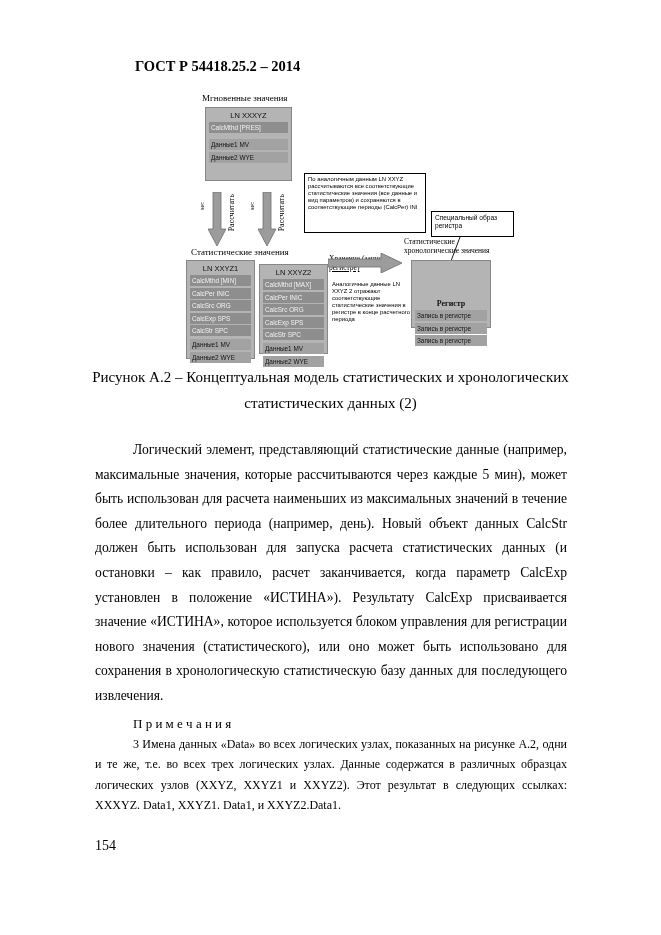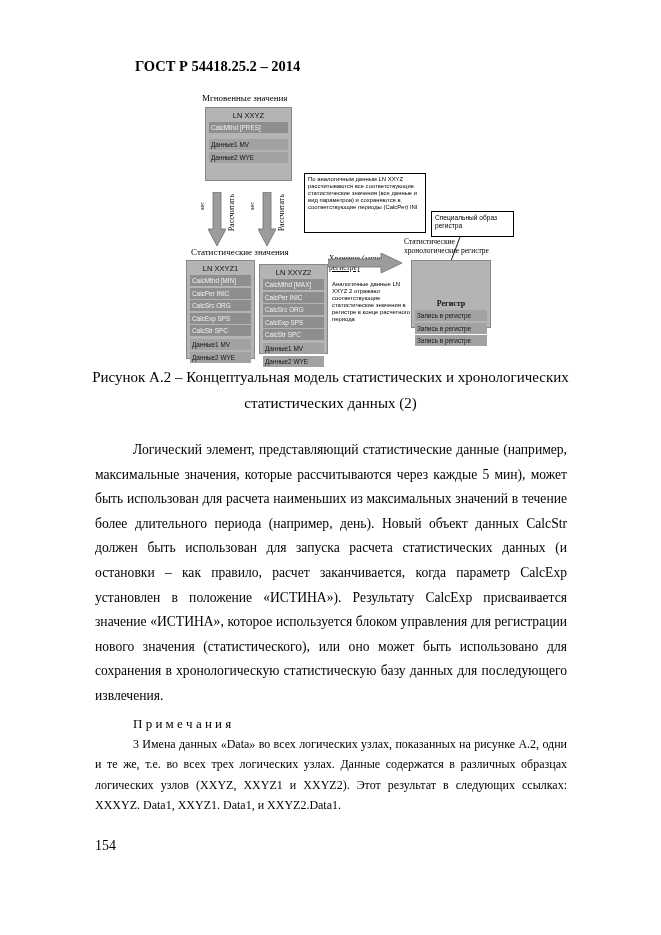--- a/index.html
+++ b/index.html
@@ -61,21 +61,21 @@
 </head>
 <body>
 
 <div class="page">
 
   <div class="header">ГОСТ Р 54418.25.2 – 2014</div>
 
   <div class="fig-label" style="left:202px; top:93px;">Мгновенные значения</div>
 
   <div class="lnbox" style="left:205px; top:107px; width:87px; height:74px;">
-    <div class="title">LN XXYZ</div>
+    <div class="title">LN XXXYZ</div>
     <div class="band">CalcMthd [PRES]</div>
     <div class="band light gap">Данные1 MV</div>
     <div class="band light">Данные2 WYE</div>
   </div>
 
   <div class="vtext small" style="left:198px; top:202px;">sec</div>
   <div class="svgwrap" style="left:208px; top:192px;">
     <svg width="18" height="54" viewBox="0 0 18 54">
       <polygon points="5,0 13,0 13,37 18,37 9,54 0,37 5,37" fill="#9c9c9c" stroke="#6f6f6f" stroke-width="0.8"></polygon>
     </svg>
@@ -99,21 +99,21 @@
     </svg>
   </div>
 
   <div class="fig-label" style="left:191px; top:247px;">Статистические значения</div>
   <div class="fig-label sm" style="left:329px; top:254px; width:72px;text-decoration:underline;">Хранение (запись в регистре)</div>
   <div class="svgwrap" style="left:328px; top:253px;">
     <svg width="74" height="20" viewBox="0 0 74 20">
       <polygon points="0,6 53,6 53,0 74,10 53,20 53,14 0,14" fill="#9c9c9c" stroke="#6f6f6f" stroke-width="0.8"></polygon>
     </svg>
   </div>
-  <div class="fig-label sm" style="left:404px; top:237px; width:96px;">Статистические хронологические регистре</div>
+  <div class="fig-label sm" style="left:404px; top:237px; width:96px;">Статистические хронологические значения</div>
 
   <div class="lnbox" style="left:186px; top:260px; width:69px; height:99px;">
     <div class="title">LN XXYZ1</div>
     <div class="band">CalcMthd [MIN]</div>
     <div class="band">CalcPer INIC</div>
     <div class="band">CalcSrc ORG</div>
     <div class="band">CalcExp SPS</div>
     <div class="band">CalcStr SPC</div>
     <div class="band light" style="margin-top:3px;">Данные1 MV</div>
     <div class="band light">Данные2 WYE</div>

